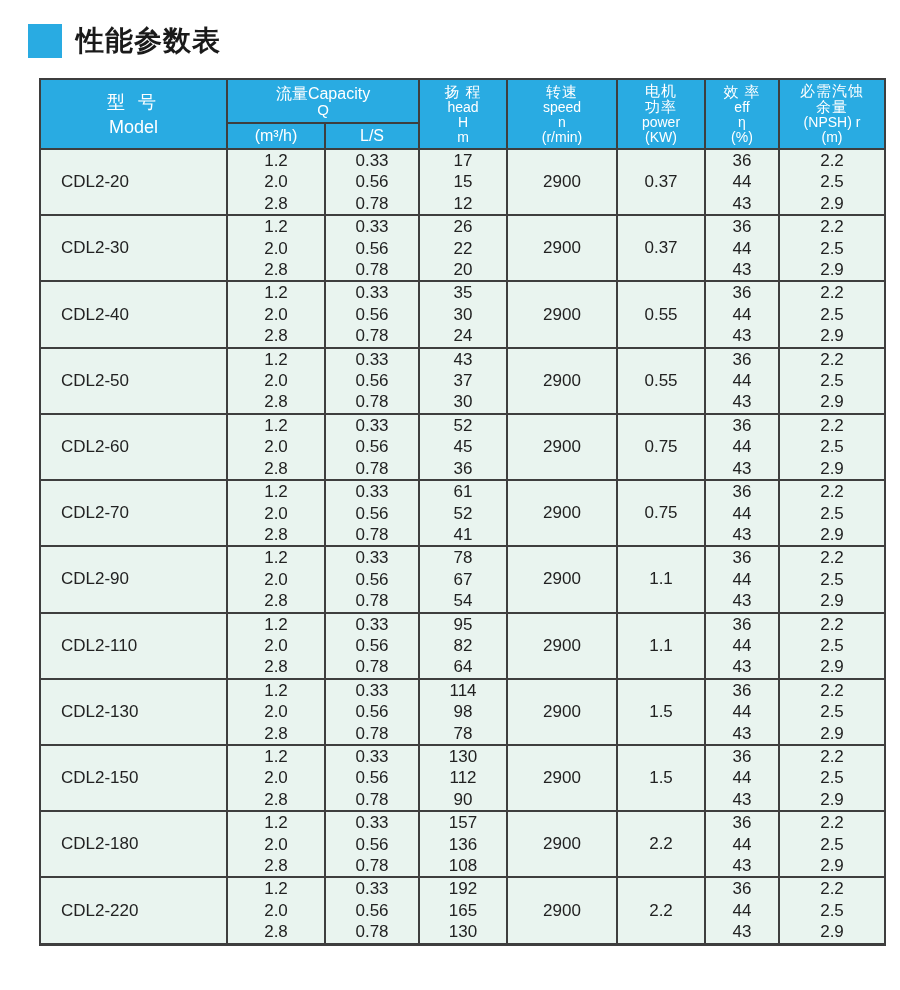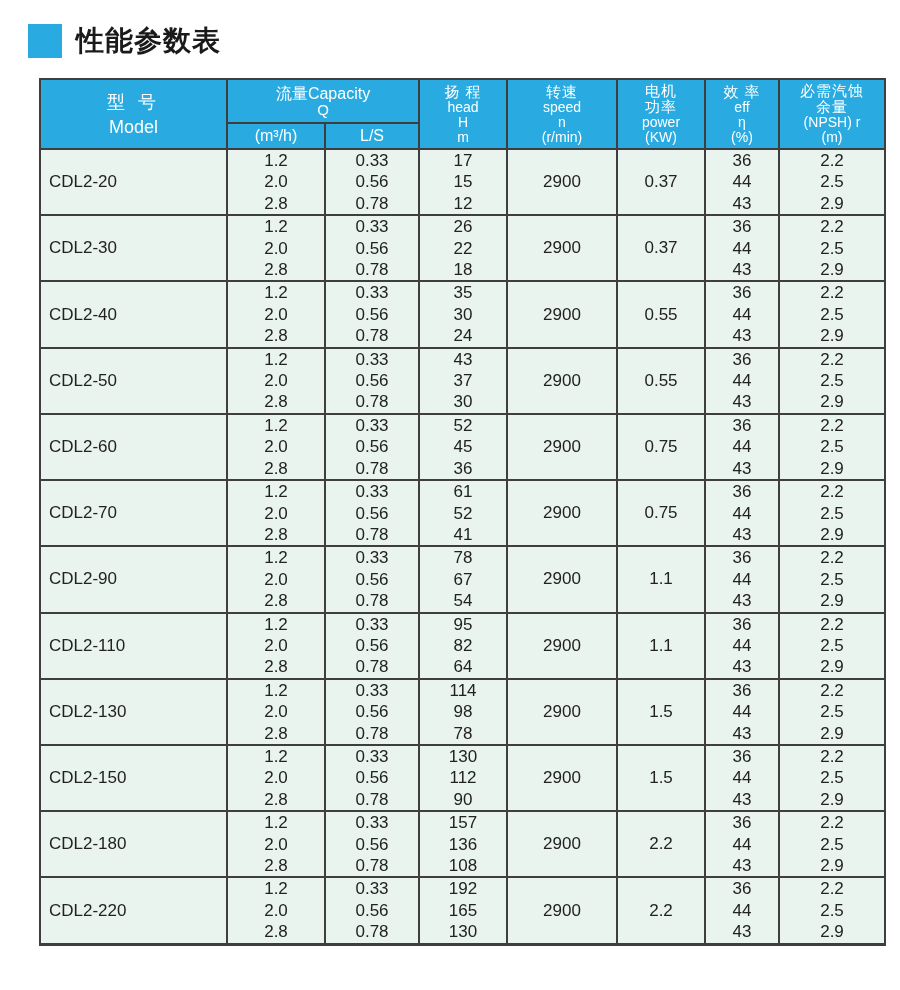--- a/index.html
+++ b/index.html
@@ -67,21 +67,21 @@
 
   tbody td{
     background:var(--body-bg);
     font-size:17px;
     text-align:center;
     vertical-align:middle;
     height:64px;
   }
   tbody td.model-cell{
     text-align:left;
-    padding-left:8px;
+    padding-left:20px;
     font-size:17px;
   }
   .cell-line{line-height:21.4px;}
 </style>
 </head>
 <body>
 
 <div class="page">
 
   <div class="title-row">
@@ -186,21 +186,21 @@
             <div class="cell-line">2.8</div>
           </td>
       <td>
             <div class="cell-line">0.33</div>
             <div class="cell-line">0.56</div>
             <div class="cell-line">0.78</div>
           </td>
       <td>
             <div class="cell-line">26</div>
             <div class="cell-line">22</div>
-            <div class="cell-line">18</div>
+            <div class="cell-line">20</div>
           </td>
       <td>2900</td>
       <td>0.37</td>
       <td>
             <div class="cell-line">36</div>
             <div class="cell-line">44</div>
             <div class="cell-line">43</div>
           </td>
       <td>
             <div class="cell-line">2.2</div>

